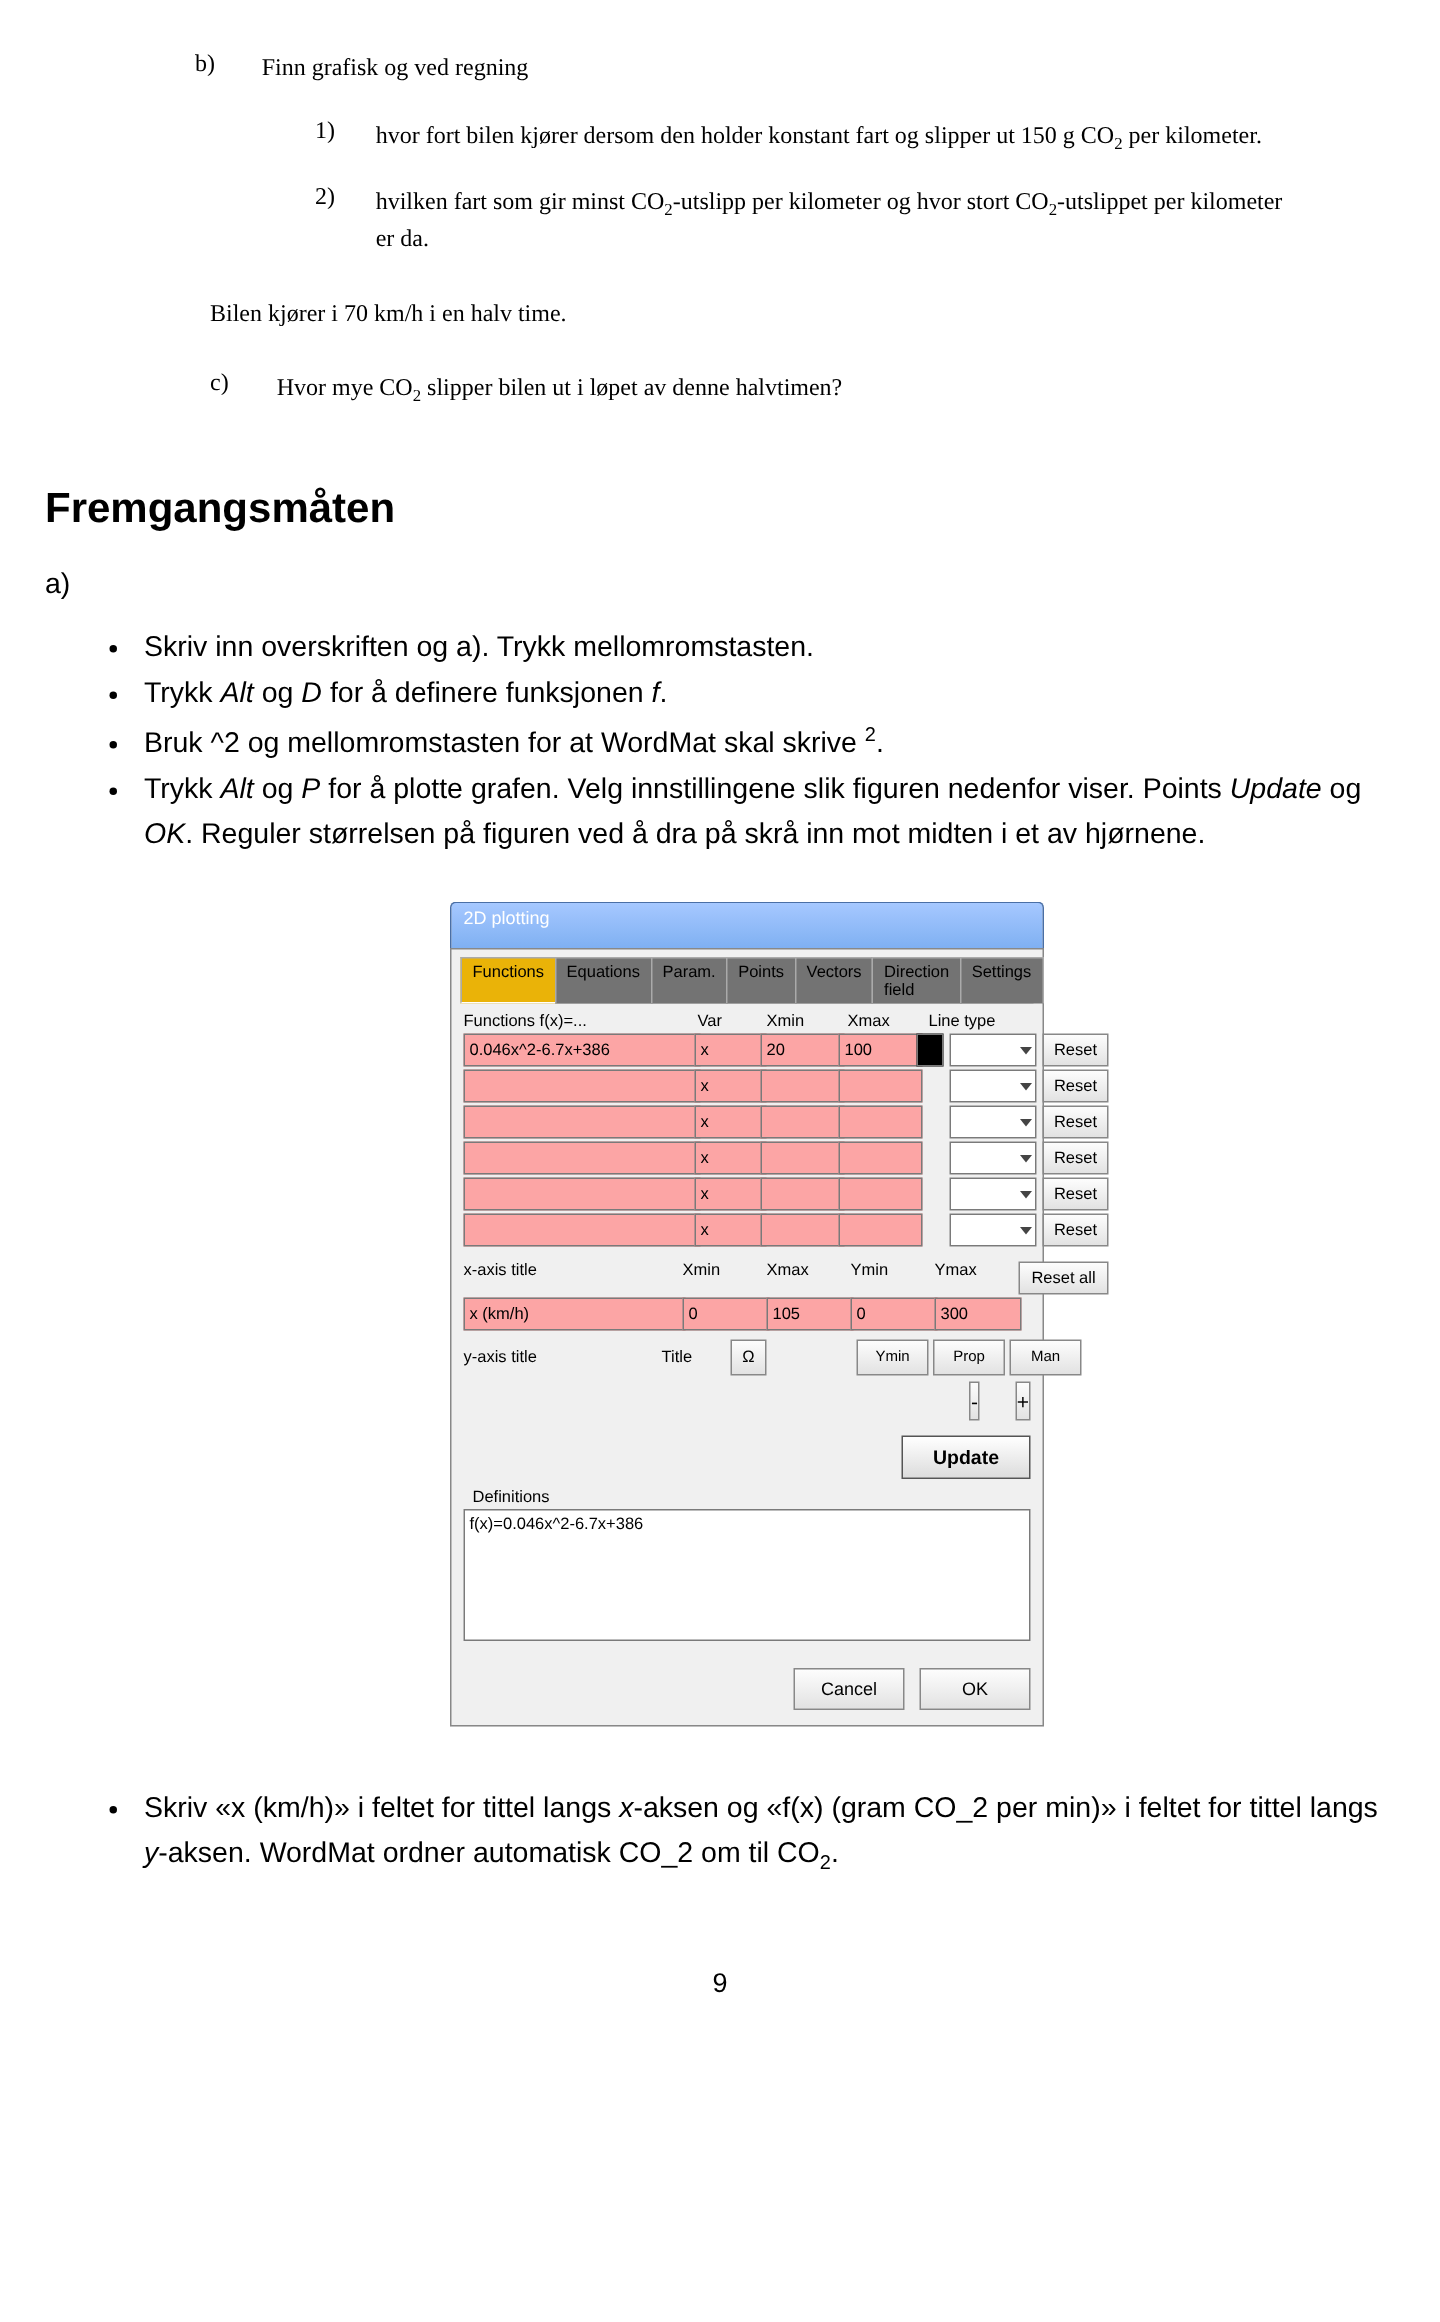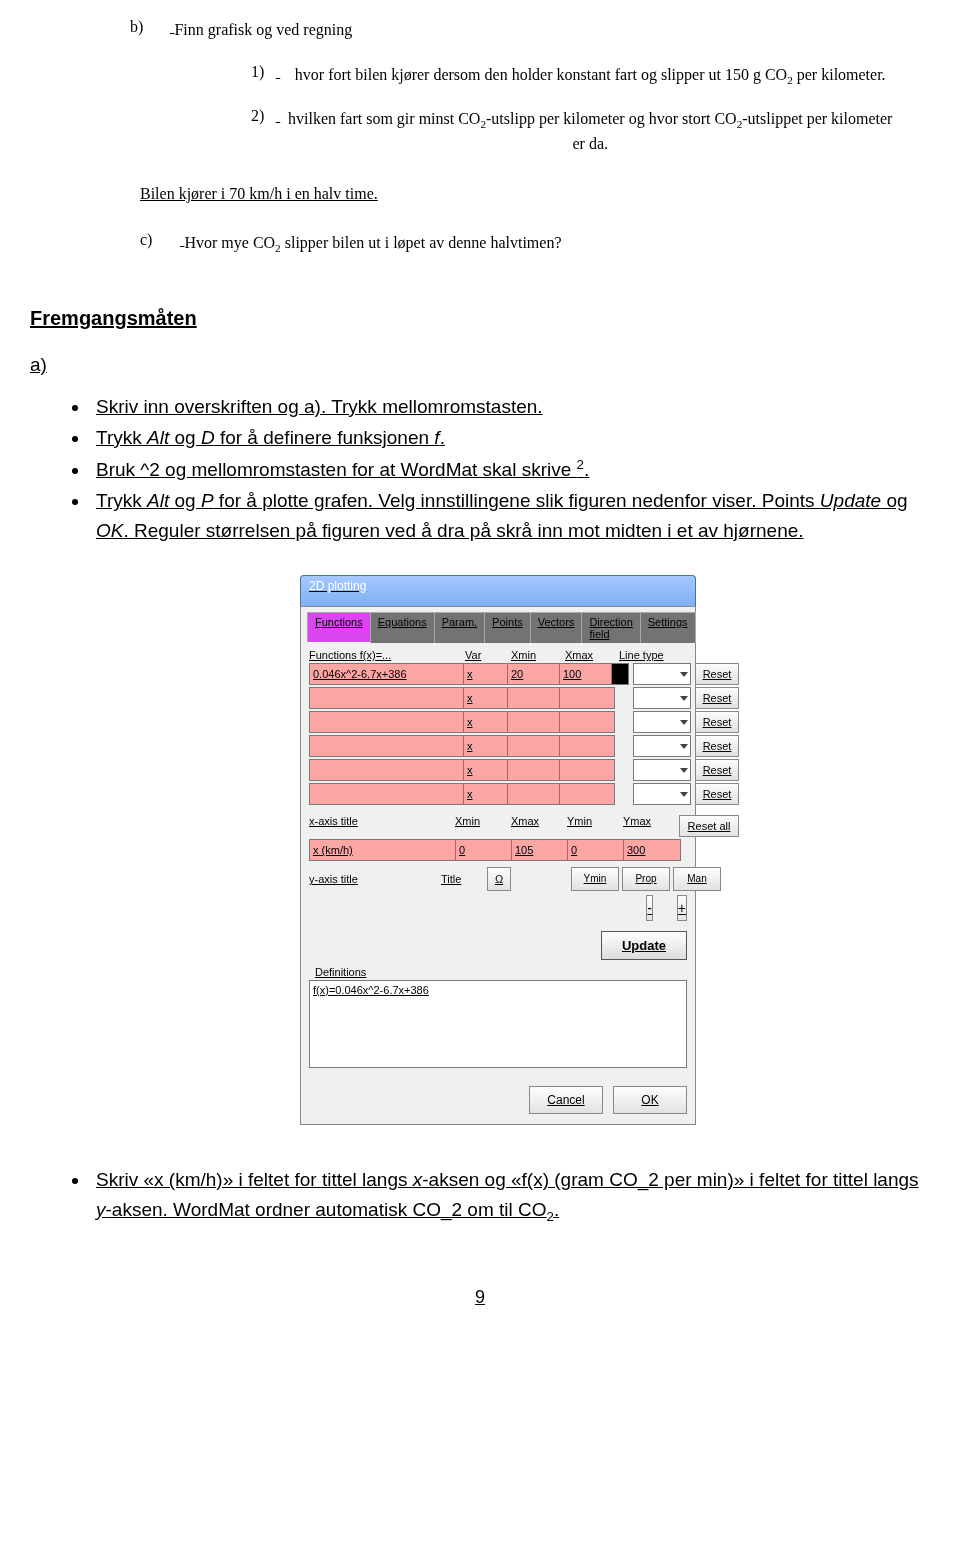--- a/index.html
+++ b/index.html
@@ -3,22 +3,21 @@
 <meta charset="utf-8">
 <style>
   body {
     font-family: Arial, sans-serif;
     width: 960px;
     margin: 0;
     background: #fff;
     color: #000;
   }
   .page {
-    padding: 8px 30px 30px 30px;
-    text-decoration: underline;
+    padding: 24px 30px 30px 30px;
   }
   .exercise-block {
     margin-left: 100px;
     margin-top: 10px;
   }
   .letter-label {
     display: inline-block;
     vertical-align: top;
     font-family: "Times New Roman", serif;
     width: 40px;
@@ -29,21 +28,20 @@
     width: 700px;
     font-family: "Times New Roman", serif;
     line-height: 1.45;
   }
   .numlist {
     margin-left: 180px;
     margin-top: 22px;
   }
   .numrow {
     margin-bottom: 18px;
-    text-align: center;
   }
   .numlabel {
     display: inline-block;
     vertical-align: top;
     width: 36px;
     font-family: "Times New Roman", serif;
   }
   .numtext {
     display: inline-block;
     vertical-align: top;
@@ -56,21 +54,21 @@
     margin-top: 30px;
     font-family: "Times New Roman", serif;
   }
   .exercise-c {
     margin-left: 110px;
     margin-top: 28px;
   }
   h2.fm-title {
     font-family: Arial, sans-serif;
     font-weight: bold;
-    font-size: 20px;
+    font-size: 28px;
     margin-top: 50px;
     margin-bottom: 24px;
     margin-left: 0;
   }
   .list-a-label {
     font-family: Arial, sans-serif;
     font-size: 19px;
     margin-left: 0;
     margin-bottom: 10px;
   }
@@ -122,21 +120,21 @@
   .tab {
     border: 1px solid #aaa;
     border-bottom: none;
     background: #737373;
     padding: 3px 7px;
     font-size: 11px;
     position: relative;
     top: 1px;
     margin-right: -1px;
   }
-  .tab.active { background: #d946ef; border-bottom: 1px solid #fff; }
+  .tab.active { background: #eab308; border-bottom: 1px solid #fff; }
   .row-labels {
     display: grid;
     grid-template-columns: 150px 40px 48px 48px 80px 44px;
     gap: 6px;
     align-items: center;
     font-size: 11px;
     margin: 4px 2px 2px 2px;
   }
   .func-row {
     display: grid;

